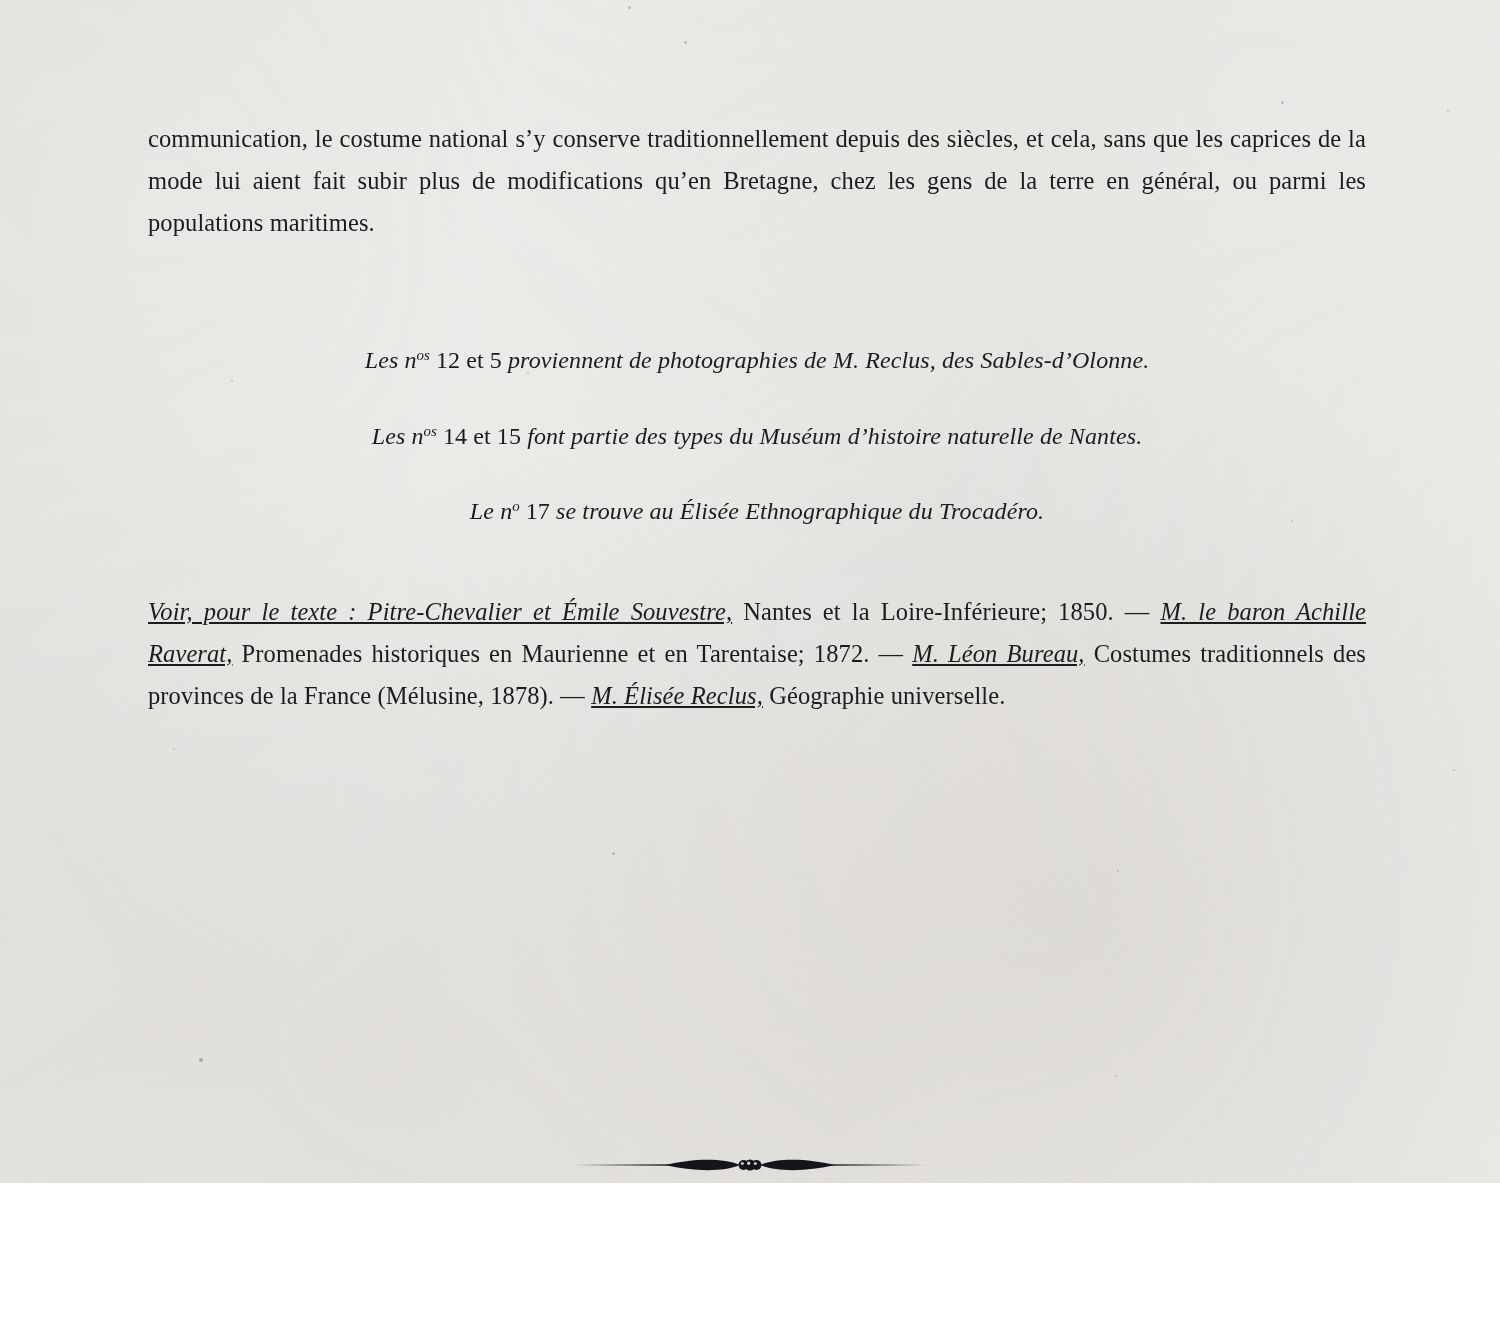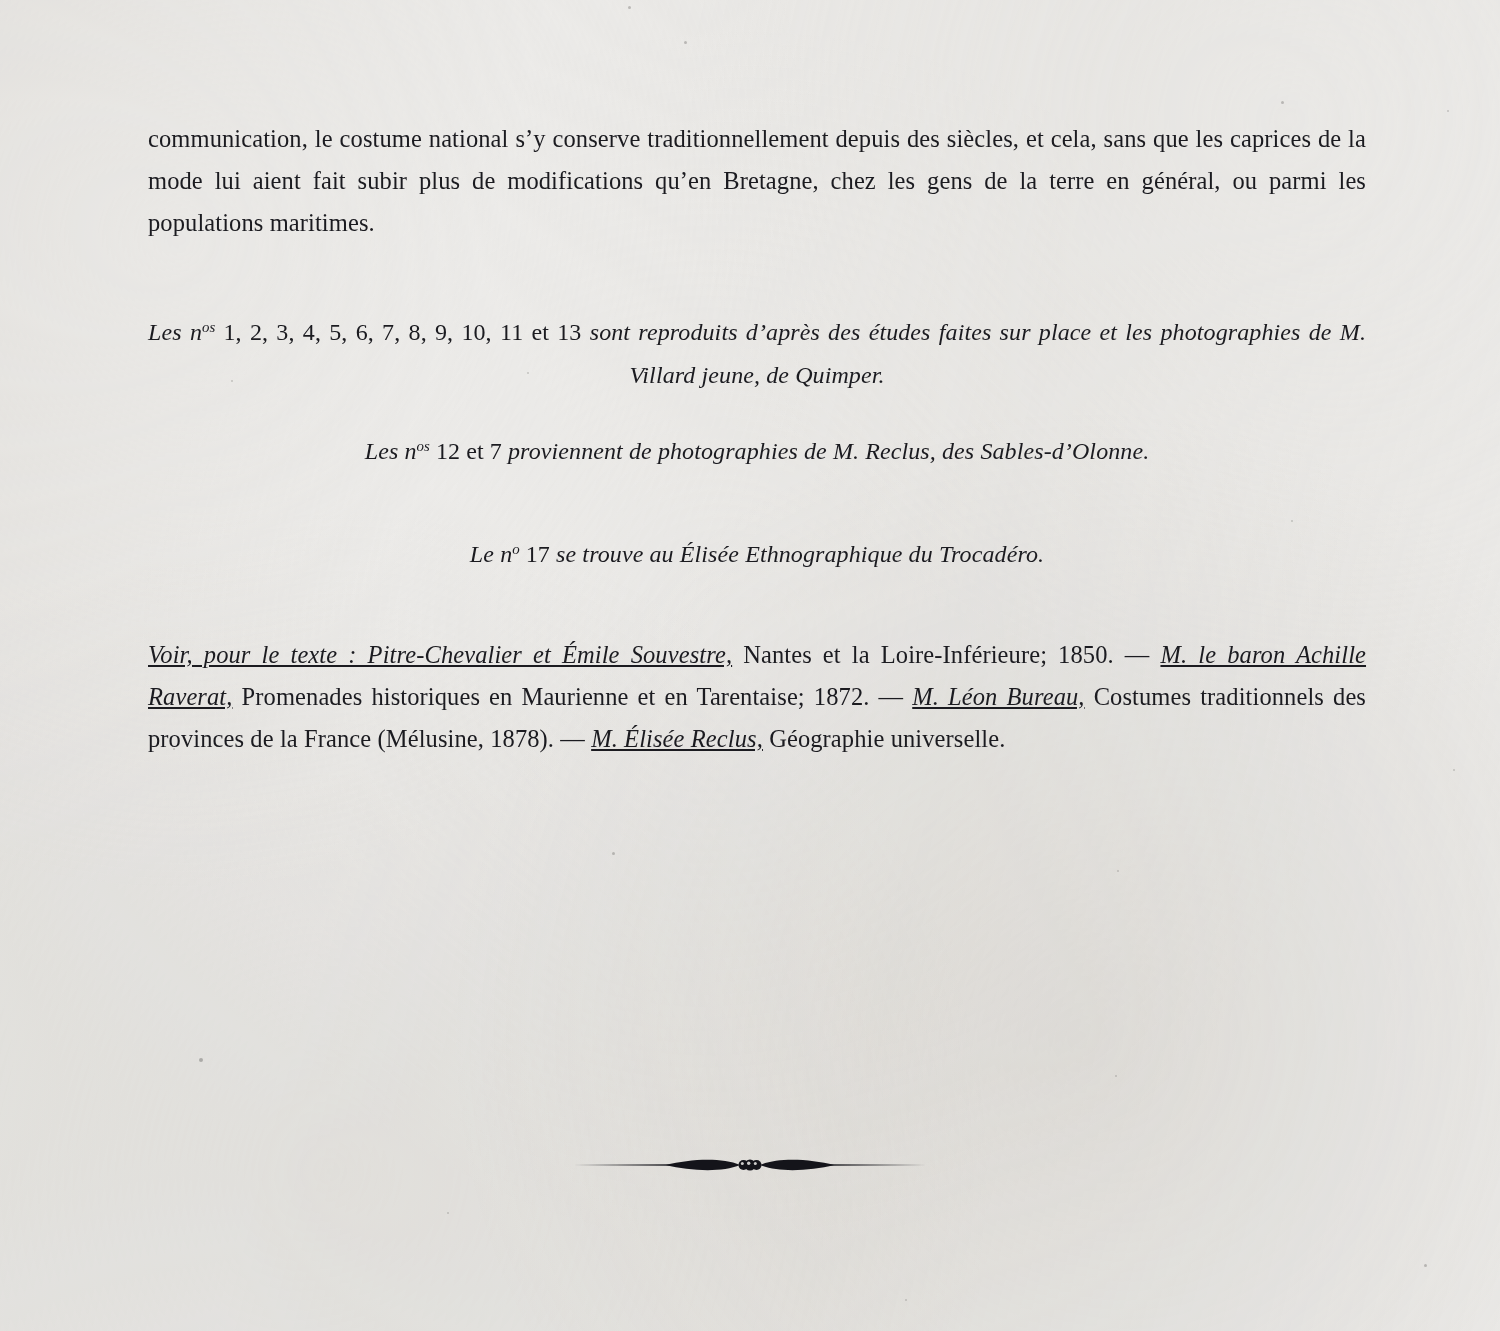--- a/index.html
+++ b/index.html
@@ -4,21 +4,21 @@
 <style>
   html, body {
     margin: 0;
     padding: 0;
     background: #ffffff;
   }
 
   #page {
     position: relative;
     width: 1500px;
-    height: 1331px;
+    height: 1183px;
     background: #edecea;
     overflow: hidden;
     font-family: "Liberation Serif", "DejaVu Serif", serif;
     color: #1b1b20;
     -webkit-font-smoothing: antialiased;
   }
 
   
   #paper-texture {
     position: absolute;
@@ -131,32 +131,32 @@
       <div class="speck" style="left: 447px; top: 1212px; width: 2px; height: 2px; opacity: 0.322857;"></div>
       <div class="speck" style="left: 905px; top: 1299px; width: 2px; height: 2px; opacity: 0.322857;"></div>
     </div>
 
   <div id="text-block">
 
     <p class="para-body">communication, le costume national s’y conserve traditionnellement depuis des siècles, et cela, sans que les caprices de la mode lui aient fait subir plus de modifications qu’en Bretagne, chez les gens de la terre en général, ou parmi les populations maritimes.</p>
 
     <div class="gap-lg"></div>
 
-    <p class="credit credit-wide">
-      <span>Les n</span><sup>os</sup><span class="rom"> 1, 2, 3, 4, 5, 6, 7, 8, 9, 10, 11 et 13 </span><span>sont reproduits d’après des études faites sur place et les photographies de M. Villard jeune, de Quimper.</span>
+
+    <div class="gap-md"></div>
+
+    <p class="credit">
+      <span>Les n</span><sup>os</sup><span class="rom"> 12 et 5 </span><span>proviennent de photographies de M. Reclus, des Sables-d’Olonne.</span>
     </p>
 
     <div class="gap-md"></div>
 
     <p class="credit">
-      <span>Les n</span><sup>os</sup><span class="rom"> 12 et 7 </span><span>proviennent de photographies de M. Reclus, des Sables-d’Olonne.</span>
+      <span>Les n</span><sup>os</sup><span class="rom"> 14 et 15 </span><span>font partie des types du Muséum d’histoire naturelle de Nantes.</span>
     </p>
-
-    <div class="gap-md"></div>
-
 
     <div class="gap-md"></div>
 
     <p class="credit">
       <span>Le n</span><sup>o</sup><span class="rom"> 17 </span><span>se trouve au Élisée Ethnographique du Trocadéro.</span>
     </p>
 
     <div class="gap-bib"></div>
 
     <p class="para-body">

